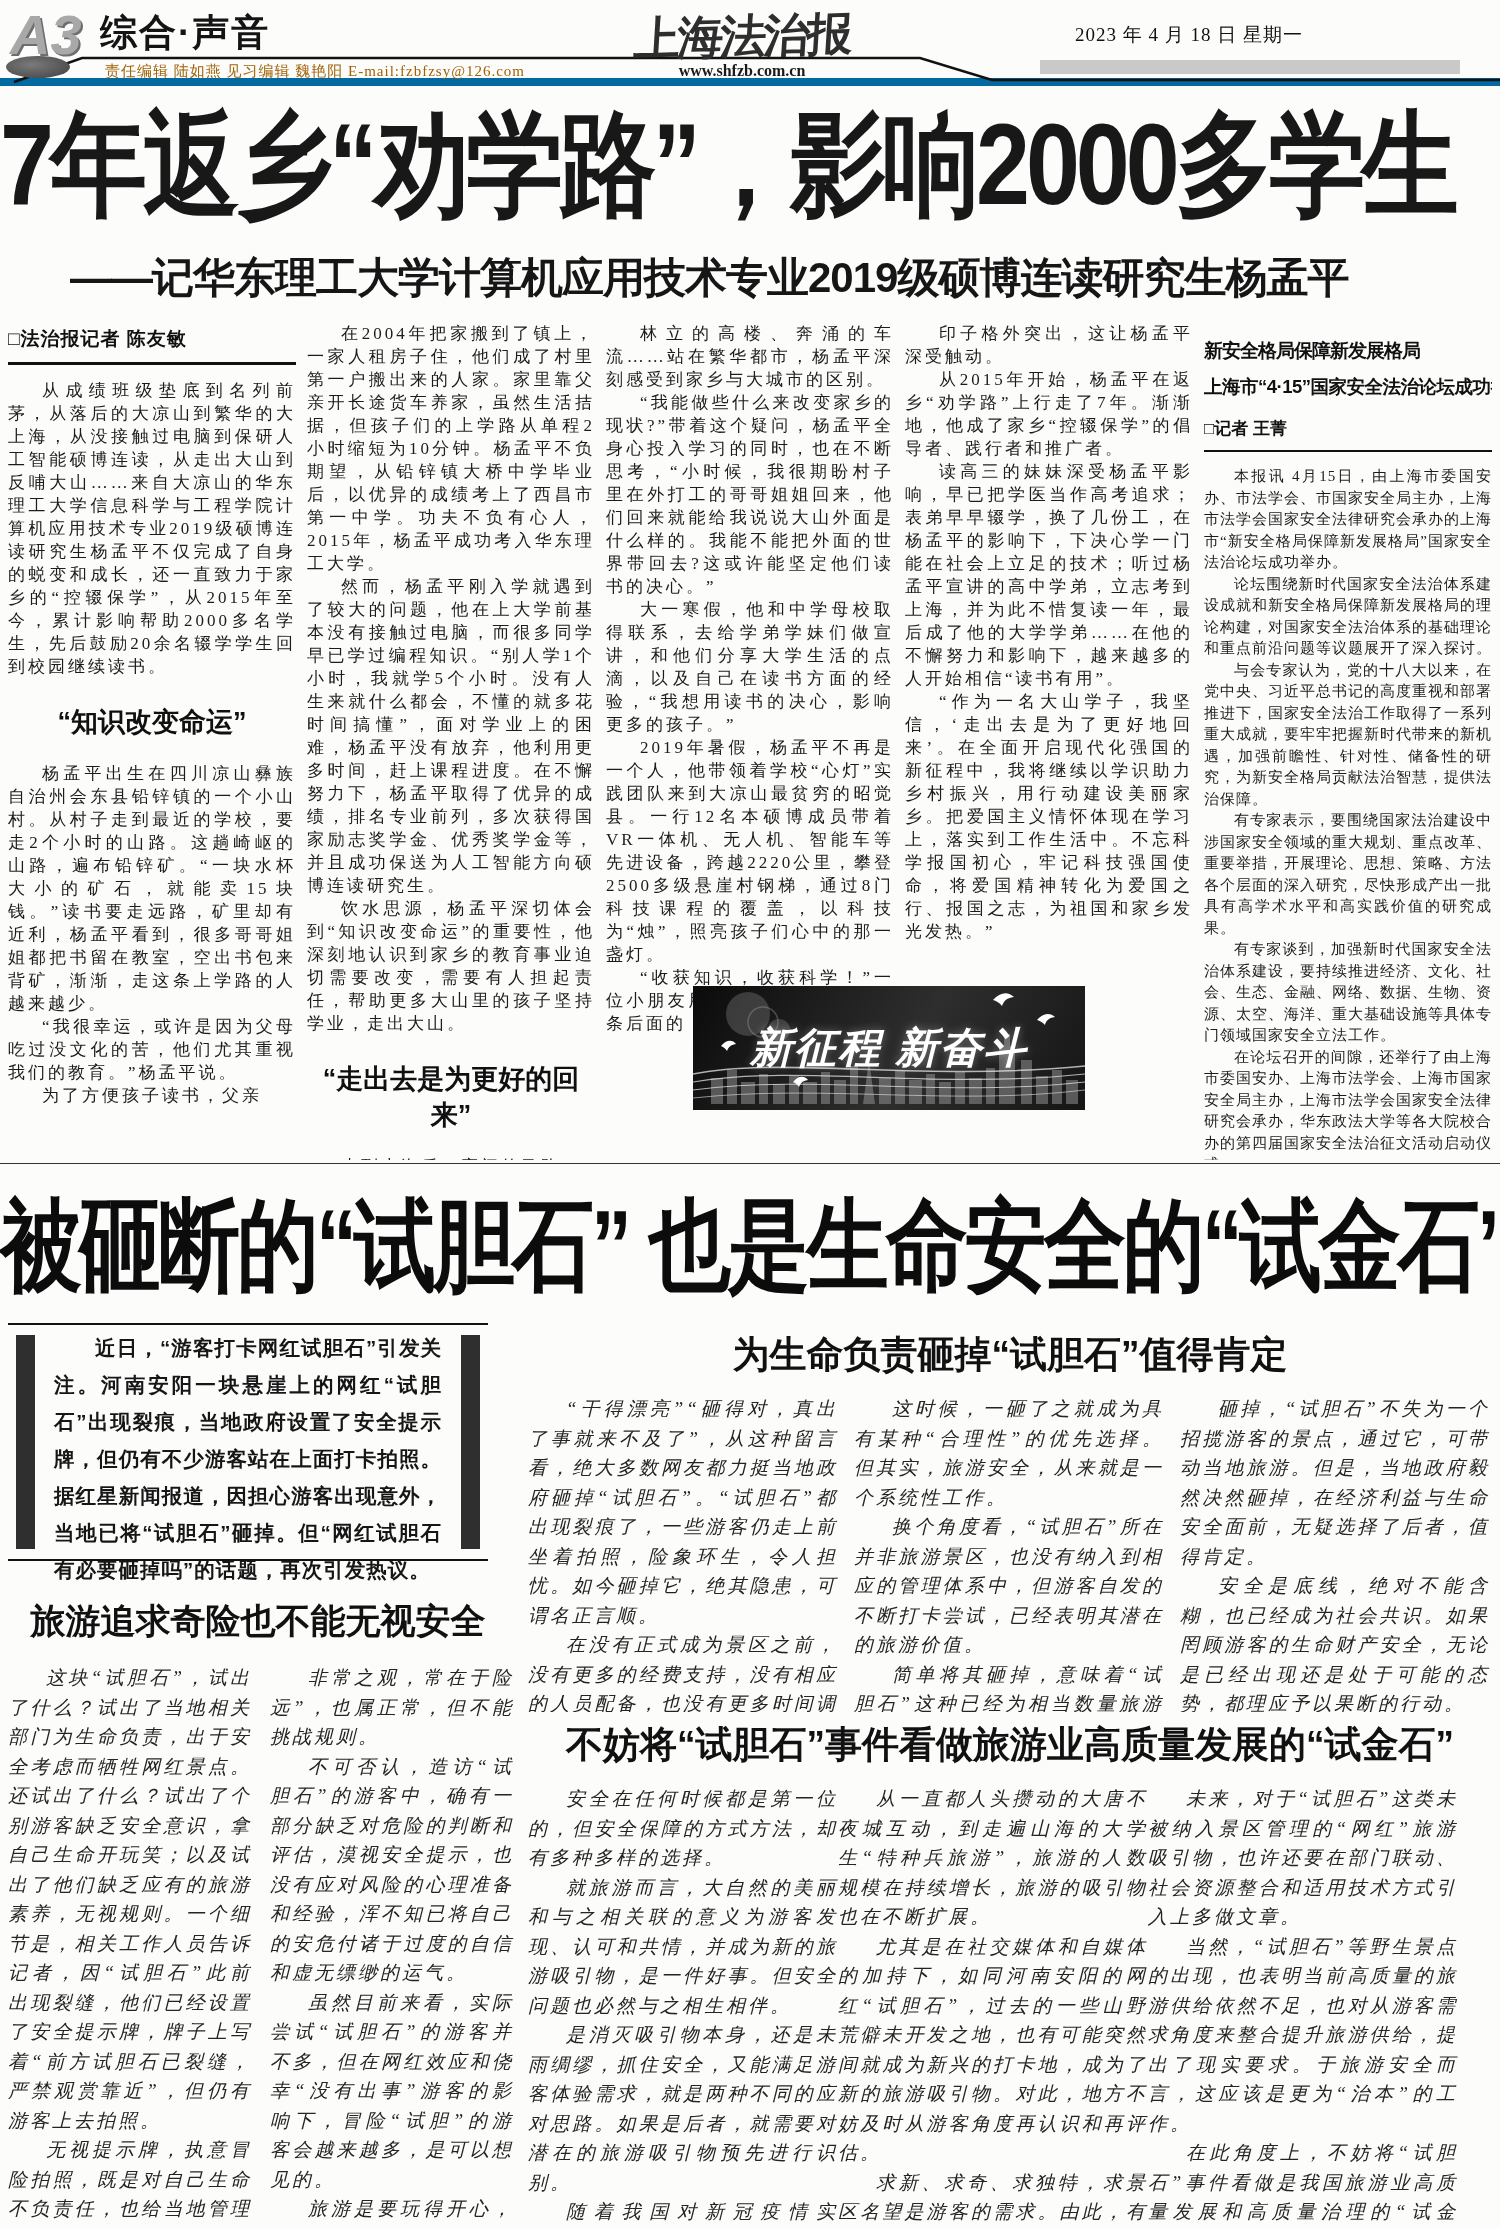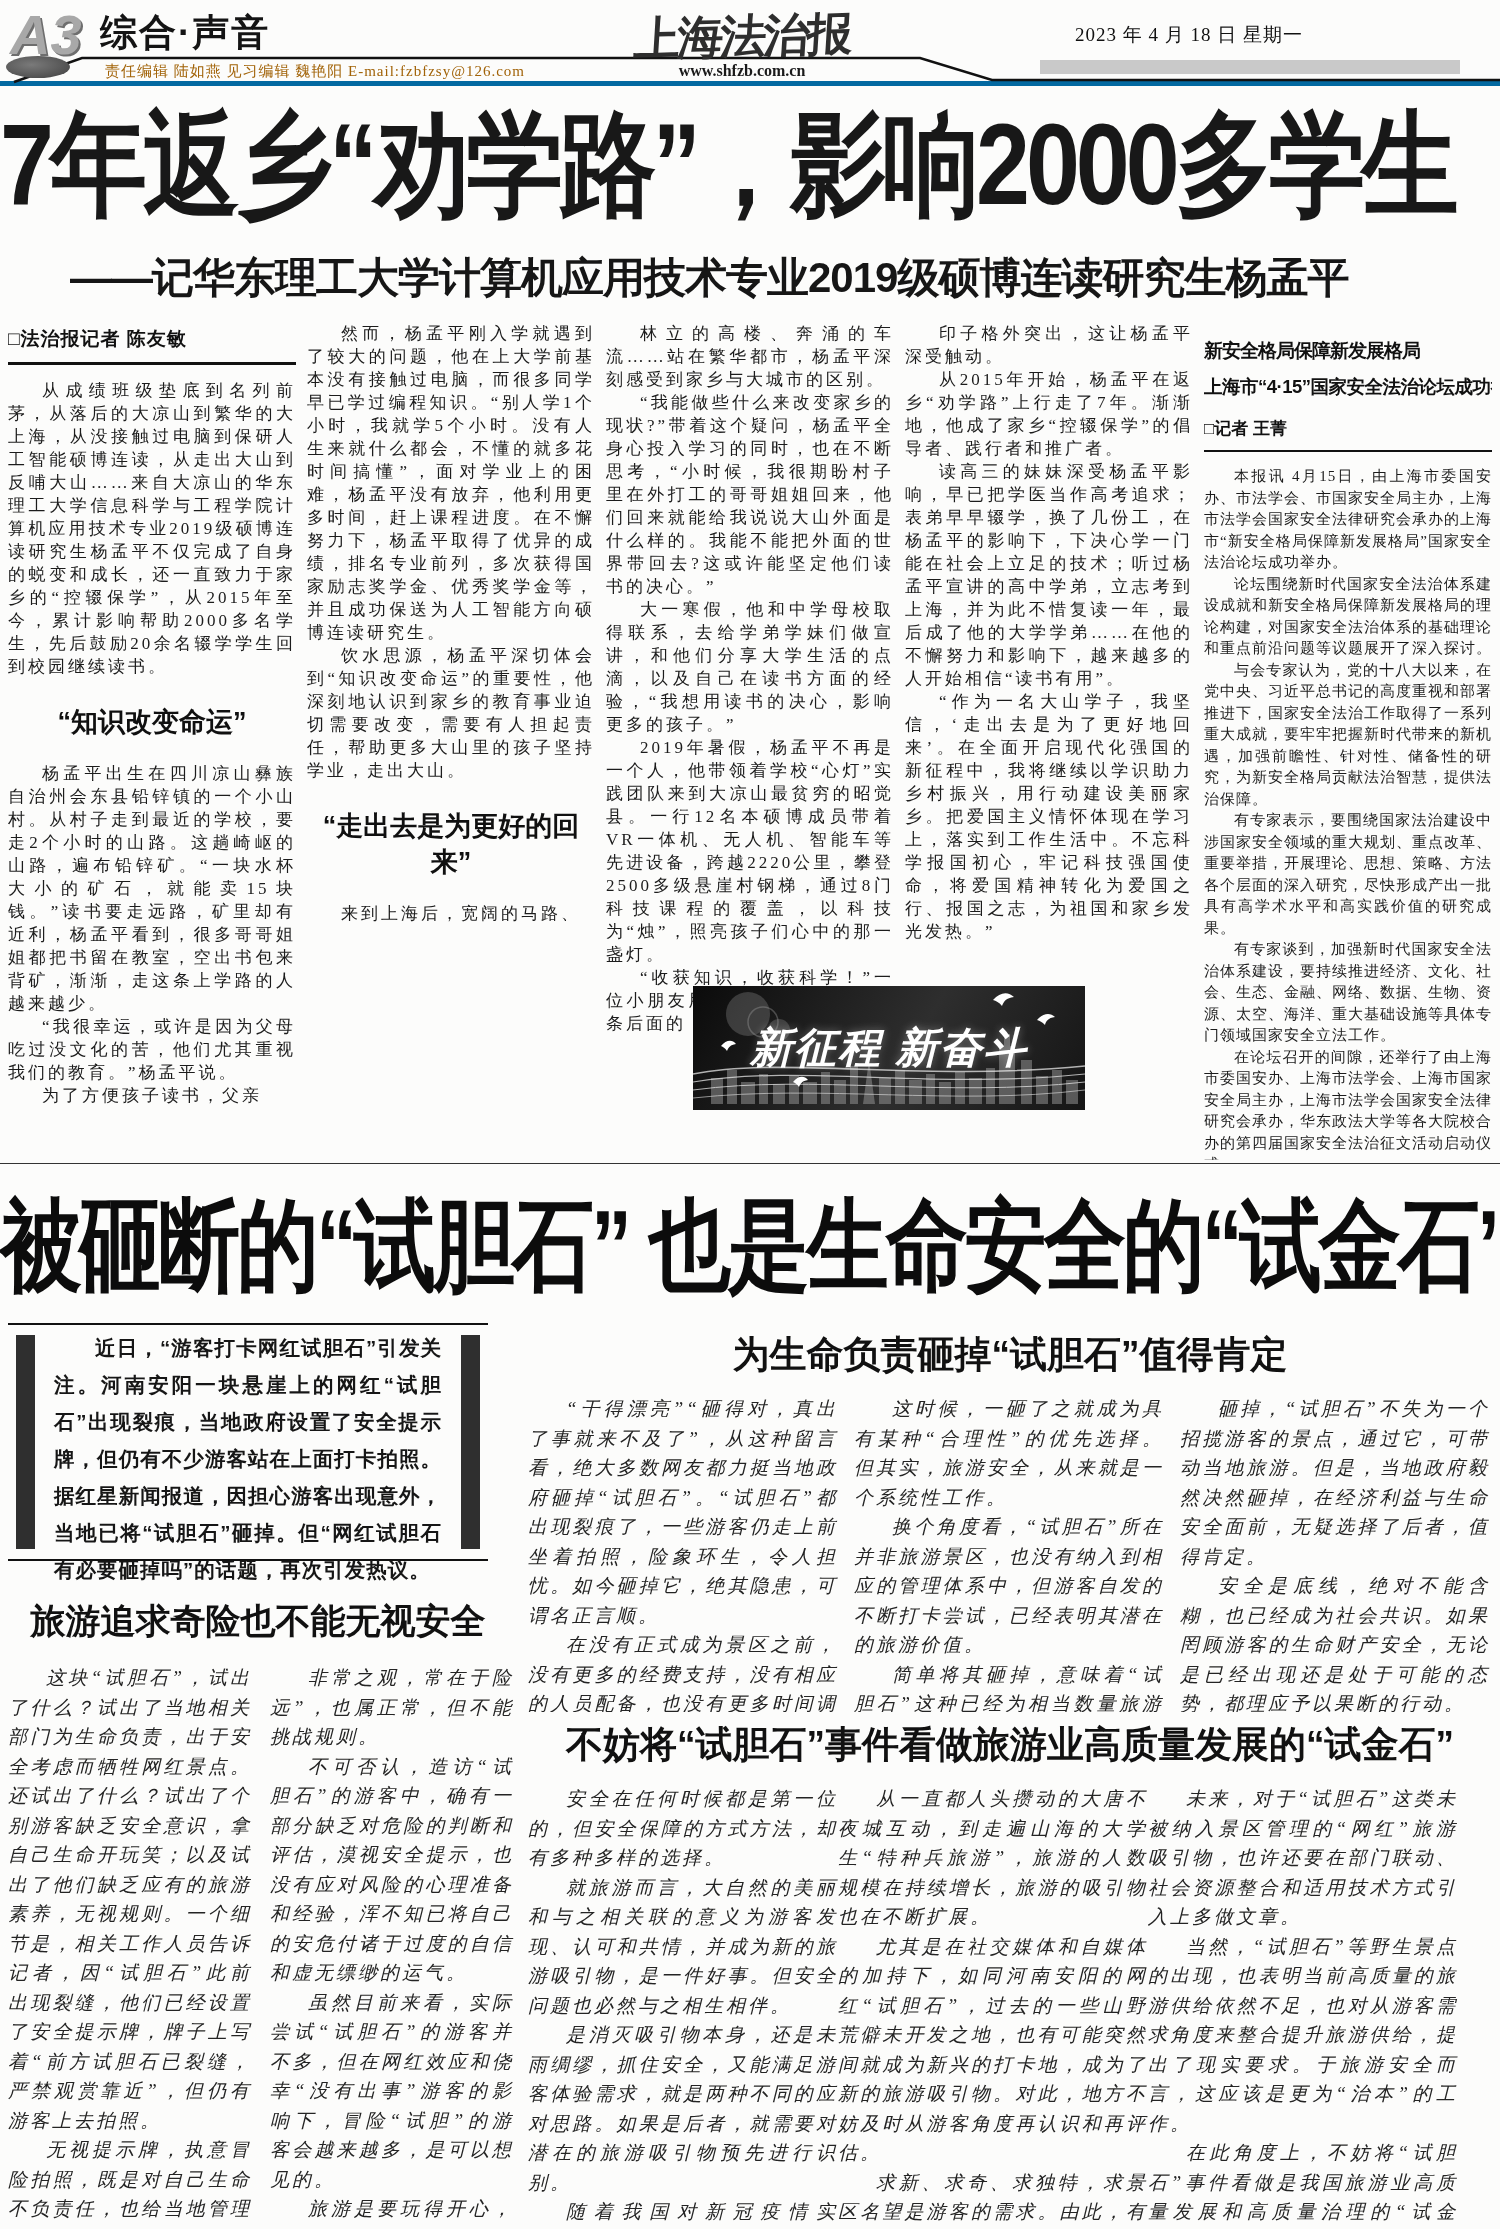--- a/index.html
+++ b/index.html
@@ -3,21 +3,21 @@
 <meta charset="utf-8">
 <style>
   * { margin:0; padding:0; box-sizing:border-box; }
   html,body { background:#e8e8e8; }
   .page {
     position:relative; width:1500px; height:2229px; margin:0 auto;
     background:#fcfcfb; color:#111; overflow:hidden;
     font-family:"Liberation Serif","DejaVu Serif",serif;
   }
   
-  .hdr { position:absolute; left:0; top:0; width:1500px; height:86px; border-bottom:5px solid #0369a1; }
+  .hdr { position:absolute; left:0; top:0; width:1500px; height:86px; border-bottom:8px solid #0369a1; }
   .hdr-rule { position:absolute; left:0; top:0; width:1500px; height:86px; }
   .badge { position:absolute; left:10px; top:2px; font-family:"Liberation Sans","DejaVu Sans",sans-serif; font-weight:900; color:#a8a8a8; text-shadow:2px 2px 0 #6e6e6e; font-style:italic; }
   .badge .ba { font-size:56px; }
   .badge-ellipse { position:absolute; left:6px; top:56px; width:64px; height:22px; border-radius:50%; background:radial-gradient(ellipse at 40% 40%, #7a7a7a, #3f3f3f); }
   .section-name { position:absolute; left:100px; top:8px; font-family:"Liberation Sans","DejaVu Sans",sans-serif; font-weight:900; font-size:37px; letter-spacing:2px; color:#141414; }
   .editors { position:absolute; left:105px; top:62px; font-size:15px; color:#a16207; letter-spacing:1px; }
   .masthead { position:absolute; left:612px; top:6px; width:260px; text-align:center; font-weight:900; font-size:46px; letter-spacing:-3px; color:#2e2e2e; transform:skewX(-5deg) rotate(-1.5deg); }
   .website { position:absolute; left:622px; top:62px; width:240px; text-align:center; font-weight:700; font-size:16px; color:#1a1a1a; }
   .hdr-date { position:absolute; left:1075px; top:22px; font-size:19px; letter-spacing:1px; color:#111; }
   .hdr-graybar { position:absolute; left:1040px; top:60px; width:420px; height:14px; background:#c9c9c9; }
@@ -83,20 +83,21 @@
   <div class="cols news">
     <div class="col">
       <div class="bl">□法治报记者  陈友敏</div>
       <p>从成绩班级垫底到名列前茅，从落后的大凉山到繁华的大上海，从没接触过电脑到保研人工智能硕博连读，从走出大山到反哺大山……来自大凉山的华东理工大学信息科学与工程学院计算机应用技术专业2019级硕博连读研究生杨孟平不仅完成了自身的蜕变和成长，还一直致力于家乡的“控辍保学”，从2015年至今，累计影响帮助2000多名学生，先后鼓励20余名辍学学生回到校园继续读书。</p>
       <div class="subh">“知识改变命运”</div>
       <p>杨孟平出生在四川凉山彝族自治州会东县铅锌镇的一个小山村。从村子走到最近的学校，要走2个小时的山路。这趟崎岖的山路，遍布铅锌矿。“一块水杯大小的矿石，就能卖15块钱。”读书要走远路，矿里却有近利，杨孟平看到，很多哥哥姐姐都把书留在教室，空出书包来背矿，渐渐，走这条上学路的人越来越少。</p>
       <p>“我很幸运，或许是因为父母吃过没文化的苦，他们尤其重视我们的教育。”杨孟平说。</p>
       <p>为了方便孩子读书，父亲</p>
     </div>
     <div class="col">
+      <p>在2004年把家搬到了镇上，一家人租房子住，他们成了村里第一户搬出来的人家。家里靠父亲开长途货车养家，虽然生活拮据，但孩子们的上学路从单程2小时缩短为10分钟。杨孟平不负期望，从铅锌镇大桥中学毕业后，以优异的成绩考上了西昌市第一中学。功夫不负有心人，2015年，杨孟平成功考入华东理工大学。</p>
       <p>然而，杨孟平刚入学就遇到了较大的问题，他在上大学前基本没有接触过电脑，而很多同学早已学过编程知识。“别人学1个小时，我就学5个小时。没有人生来就什么都会，不懂的就多花时间搞懂”，面对学业上的困难，杨孟平没有放弃，他利用更多时间，赶上课程进度。在不懈努力下，杨孟平取得了优异的成绩，排名专业前列，多次获得国家励志奖学金、优秀奖学金等，并且成功保送为人工智能方向硕博连读研究生。</p>
       <p>饮水思源，杨孟平深切体会到“知识改变命运”的重要性，他深刻地认识到家乡的教育事业迫切需要改变，需要有人担起责任，帮助更多大山里的孩子坚持学业，走出大山。</p>
       <div class="subh">“走出去是为更好的回来”</div>
       <p>来到上海后，宽阔的马路、</p>
     </div>
     <div class="col">
       <p>林立的高楼、奔涌的车流……站在繁华都市，杨孟平深刻感受到家乡与大城市的区别。</p>
       <p>“我能做些什么来改变家乡的现状?”带着这个疑问，杨孟平全身心投入学习的同时，也在不断思考，“小时候，我很期盼村子里在外打工的哥哥姐姐回来，他们回来就能给我说说大山外面是什么样的。我能不能把外面的世界带回去?这或许能坚定他们读书的决心。”</p>
       <p>大一寒假，他和中学母校取得联系，去给学弟学妹们做宣讲，和他们分享大学生活的点滴，以及自己在读书方面的经验，“我想用读书的决心，影响更多的孩子。”</p>
       <p>2019年暑假，杨孟平不再是一个人，他带领着学校“心灯”实践团队来到大凉山最贫穷的昭觉县。一行12名本硕博成员带着VR一体机、无人机、智能车等先进设备，跨越2220公里，攀登2500多级悬崖村钢梯，通过8门科技课程的覆盖，以科技为“烛”，照亮孩子们心中的那一盏灯。</p>

